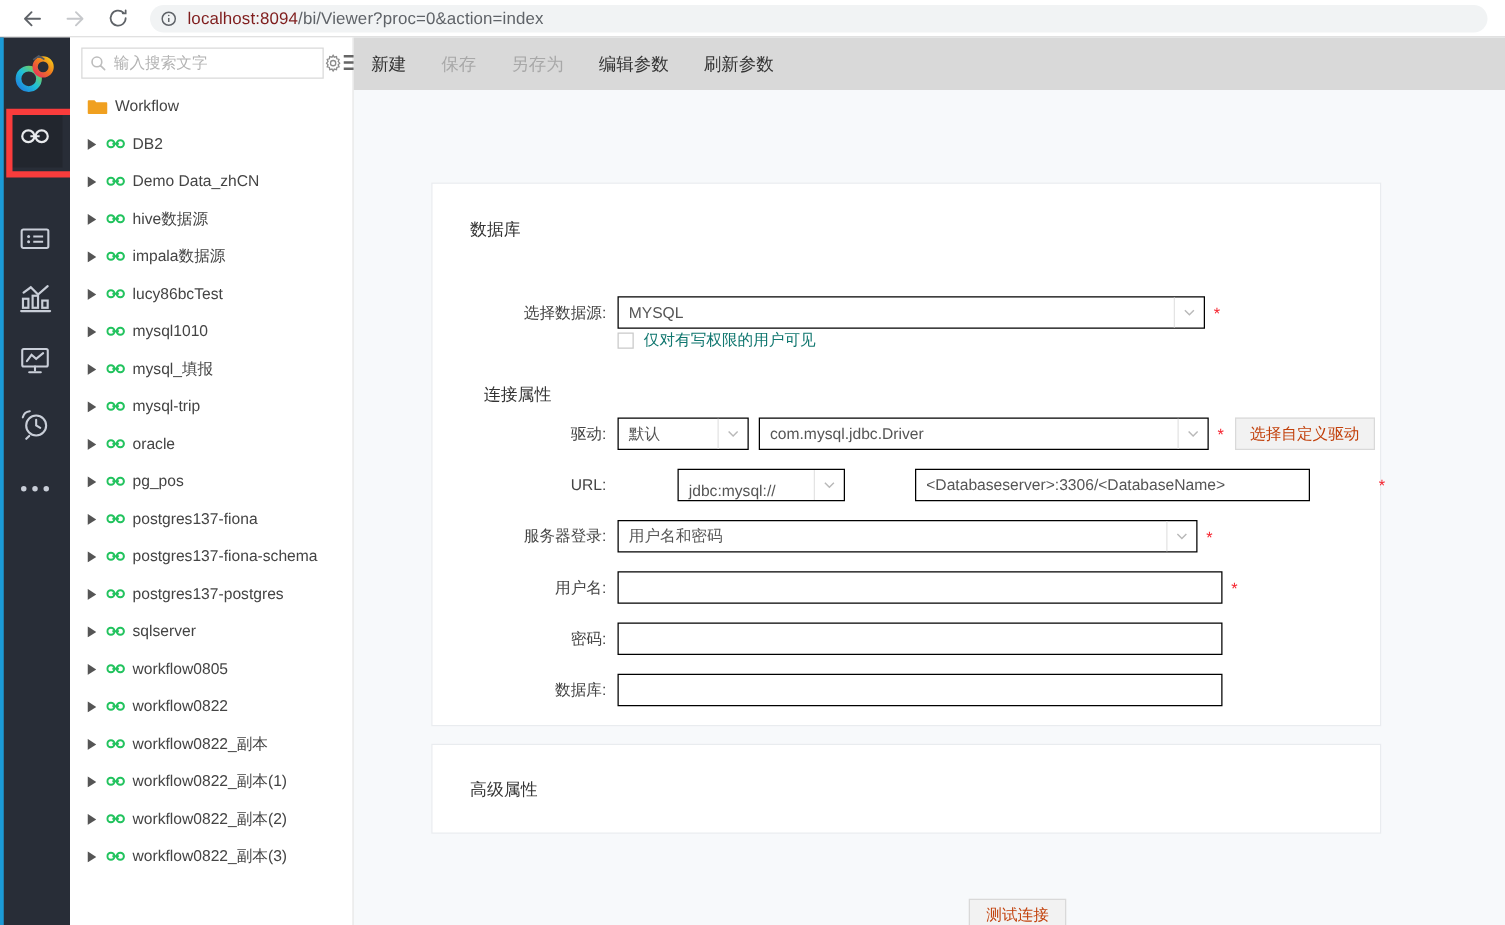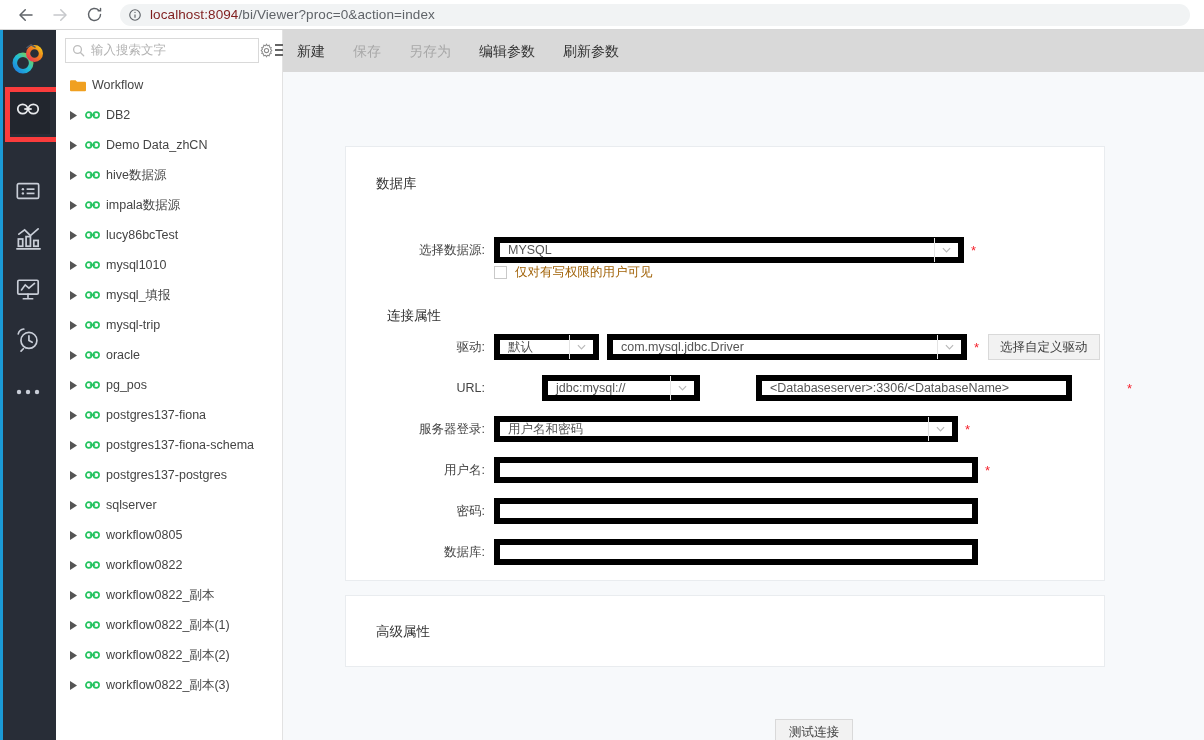--- a/index.html
+++ b/index.html
@@ -138,45 +138,45 @@
   #title-db  { left: 30px; top: 28px; }
   #title-conn{ left: 30px; top: 160px; margin-left: 11px; }
   #title-adv { left: 30px; top: 27px; }
 
   .frow { position: absolute; height: 26px; display: flex; align-items: center; }
   .flabel {
     font-size: 12.5px; color: #444; text-align: right;
     width: 118px; padding-right: 9px; flex: none;
   }
   .fctrl {
-    height: 26px; border: 6px solid #000000; background: #fff;
+    height: 26px; border: 1px solid #000000; background: #fff;
     display: flex; align-items: center; font-size: 12.5px; color: #555;
   }
   .fctrl .ftext {
     flex: 1; padding: 0 8px; white-space: nowrap; overflow: hidden;
   }
   .dd-arrow {
     width: 24px; height: 24px; flex: none;
     border-left: 1px solid #e4e4e4;
     display: flex; align-items: center; justify-content: center;
   }
   .req { color: #f5222d; font-size: 13px; margin-left: 7px; line-height: 1; }
 
   .cb-row {
     position: absolute; display: flex; align-items: center;
-    font-size: 12.5px; color: #a16207;
+    font-size: 12.5px; color: #0f766e;
   }
   .cb-box {
     width: 13px; height: 13px; border: 1px solid #c9c9c9; background: #fff;
     margin-right: 8px; flex: none;
   }
 
   .btn-ghost {
     height: 26px; padding: 0 11px; border: 1px solid #d9d9d9;
-    background: #f2f2f2; color: #404040; font-size: 12.5px;
+    background: #f2f2f2; color: #c2410c; font-size: 12.5px;
     display: flex; align-items: center; justify-content: center;
     font-family: Liberation Mono, monospace;
   }
   #btn-test {
     position: absolute; left: 492px; top: 647px;
     height: 27px; padding: 0 13px;
   }
 </style>
 </head>
 <body>
@@ -707,21 +707,21 @@
                   <polyline points="1,1 5,5 9,1"></polyline>
                 </svg>
             </span>
           </div>
           <span class="req">*</span>
           <button class="btn-ghost" style="margin-left:9px;">选择自定义驱动</button>
         </div>
 
         <div class="frow" style="left:30px; top:228px;gap:48px;">
           <div class="flabel">URL:</div>
-          <div class="fctrl" style="width:158px;">
+          <div class="fctrl" style="width:134px;align-items:flex-end;">
             <span class="ftext">jdbc:mysql://</span>
             <span class="dd-arrow">
               <svg width="9" height="6" viewBox="0 0 10 6" fill="none" stroke="#b9b9b9" stroke-width="1.3">
                   <polyline points="1,1 5,5 9,1"></polyline>
                 </svg>
             </span>
           </div>
           <div class="fctrl" style="width:316px; margin-left:8px;">
             <span class="ftext">&lt;Databaseserver&gt;:3306/&lt;DatabaseName&gt;</span>
           </div>

